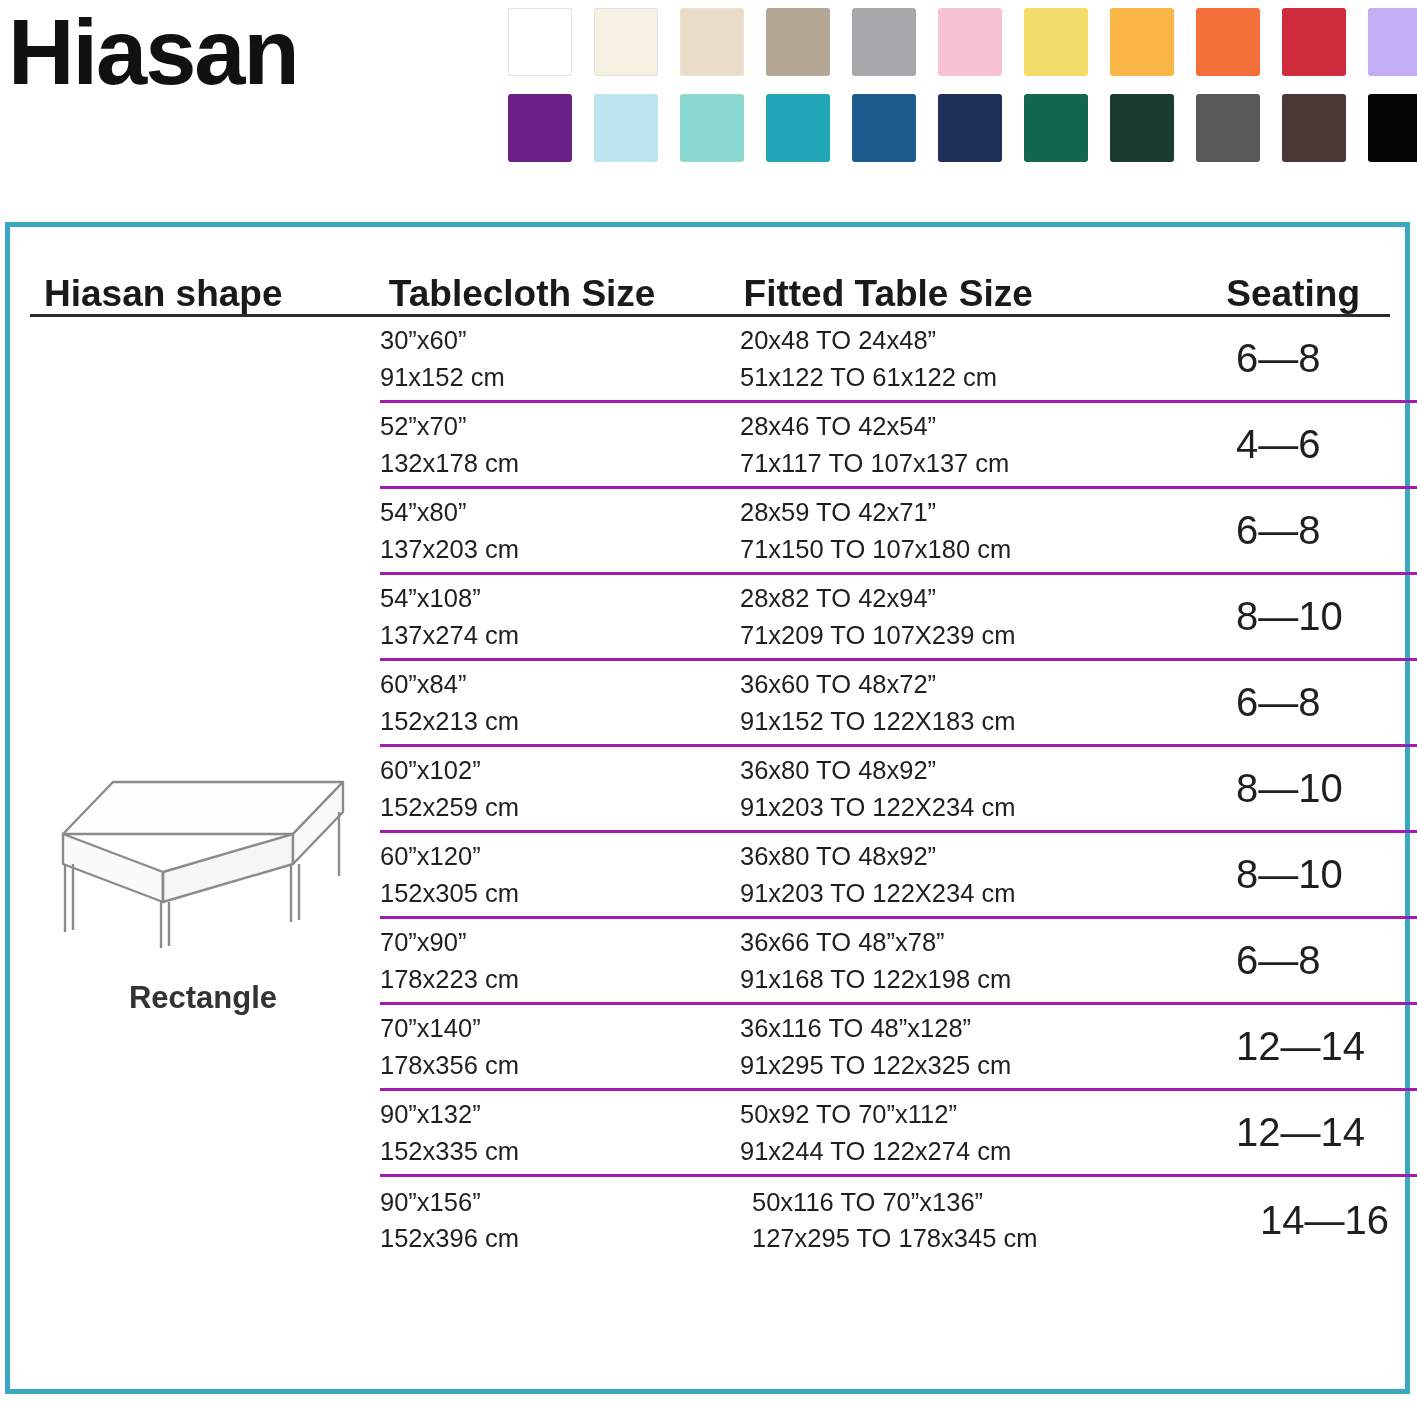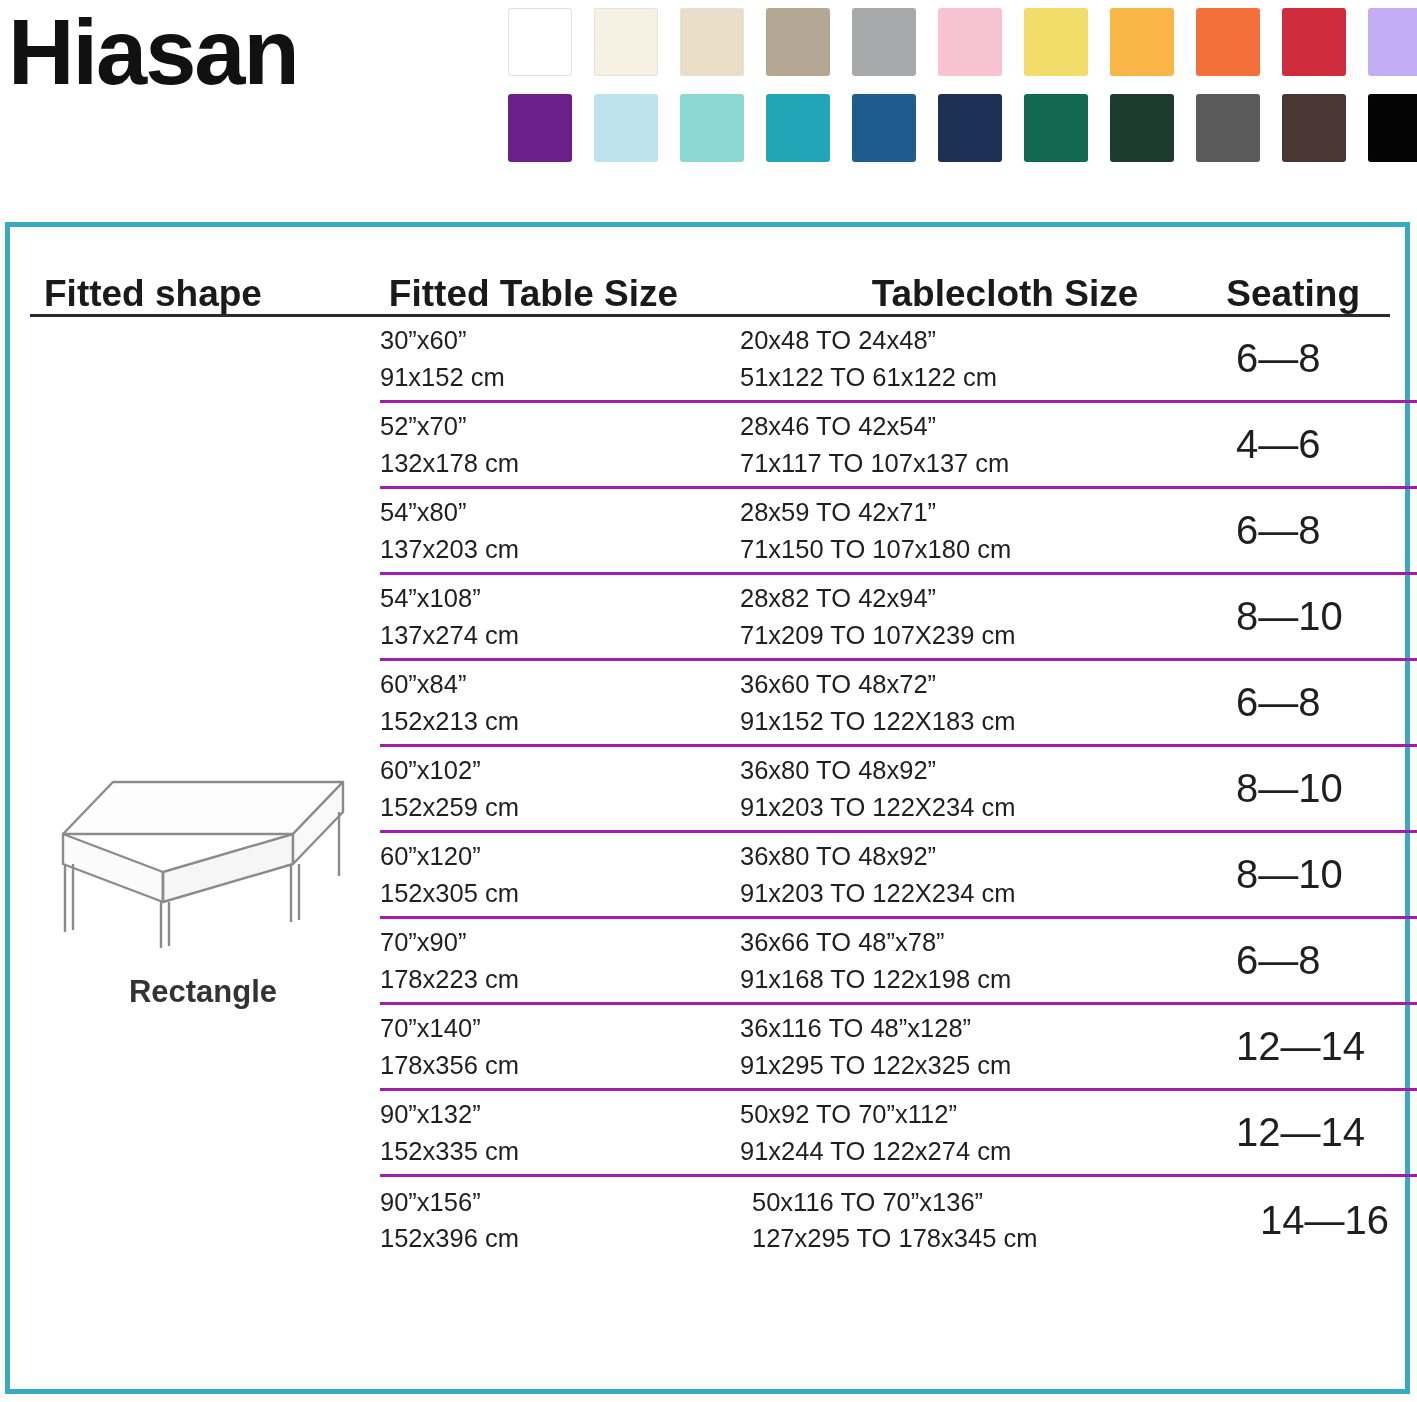--- a/index.html
+++ b/index.html
@@ -101,21 +101,21 @@
     position: relative;
   }
   .shape-illu {
     position: absolute;
     left: 8px;
     top: 455px;
     width: 330px;
     text-align: center;
   }
   .shape-label {
-    margin-top: 18px;
+    margin-top: 24px;
     font-size: 31px;
     font-weight: 700;
     color: #333333;
   }
   .rows {
     flex: 1 1 auto;
   }
   .row {
     display: flex;
     align-items: center;
@@ -169,23 +169,23 @@
       <div class="swatch" style="background: rgb(90, 90, 90);"></div>
       <div class="swatch" style="background: rgb(74, 54, 51);"></div>
       <div class="swatch" style="background: rgb(4, 4, 4);"></div>
     </div>
 </div>
 
 <div class="card">
   <div class="table-wrap">
 
     <div class="thead">
-      <div class="th col-shape">Fitted shape</div>
+      <div class="th col-shape">Hiasan shape</div>
+      <div class="th col-cloth">Tablecloth Size</div>
       <div class="th col-fitted">Fitted Table Size</div>
-      <div class="th col-cloth">Tablecloth Size</div>
       <div class="th col-seat">Seating</div>
     </div>
 
     <div class="tbody">
       <div class="shape-cell">
         <div class="shape-illu">
           <svg width="320" height="180" viewBox="0 0 320 180">
             <g fill="none" stroke="#8b8b8b" stroke-width="2.4" stroke-linejoin="round">
               <polygon points="70,10 300,10 250,62 20,62" fill="#fdfdfd"></polygon>
               <path d="M20,62 L20,92 L120,130 L120,100 Z" fill="#fbfbfb"></path>

